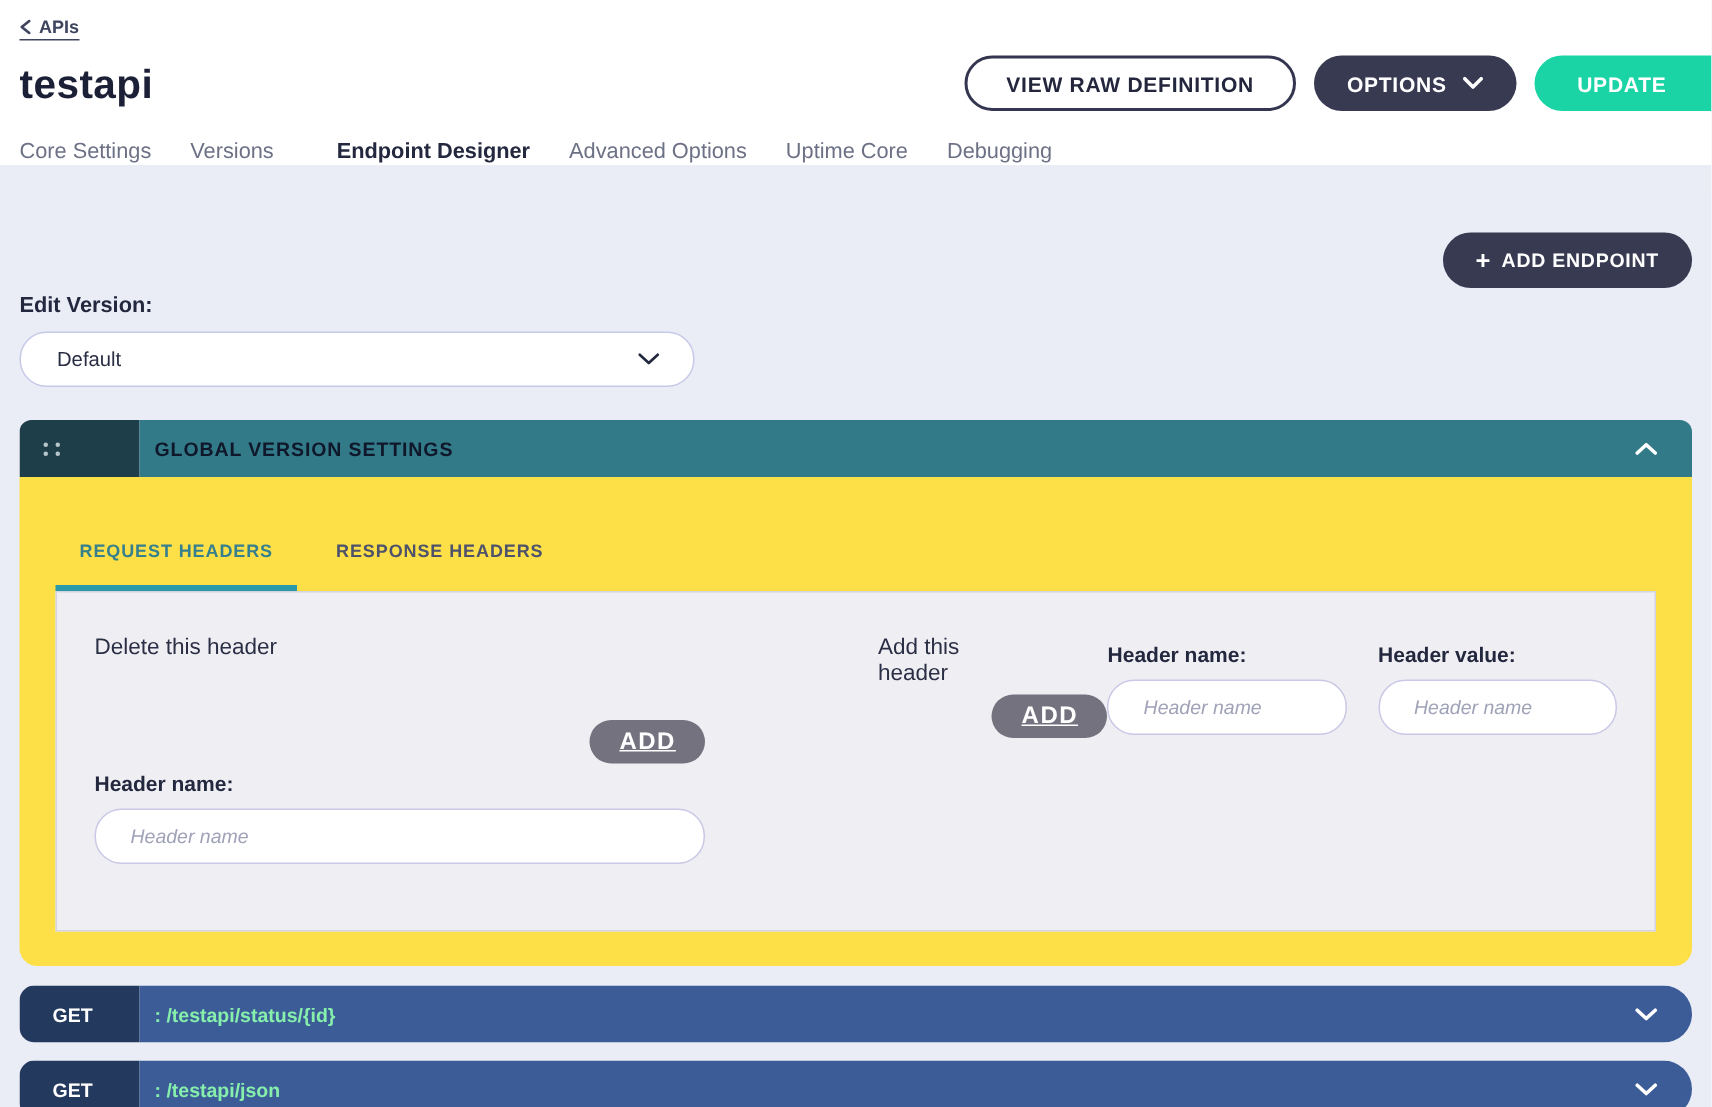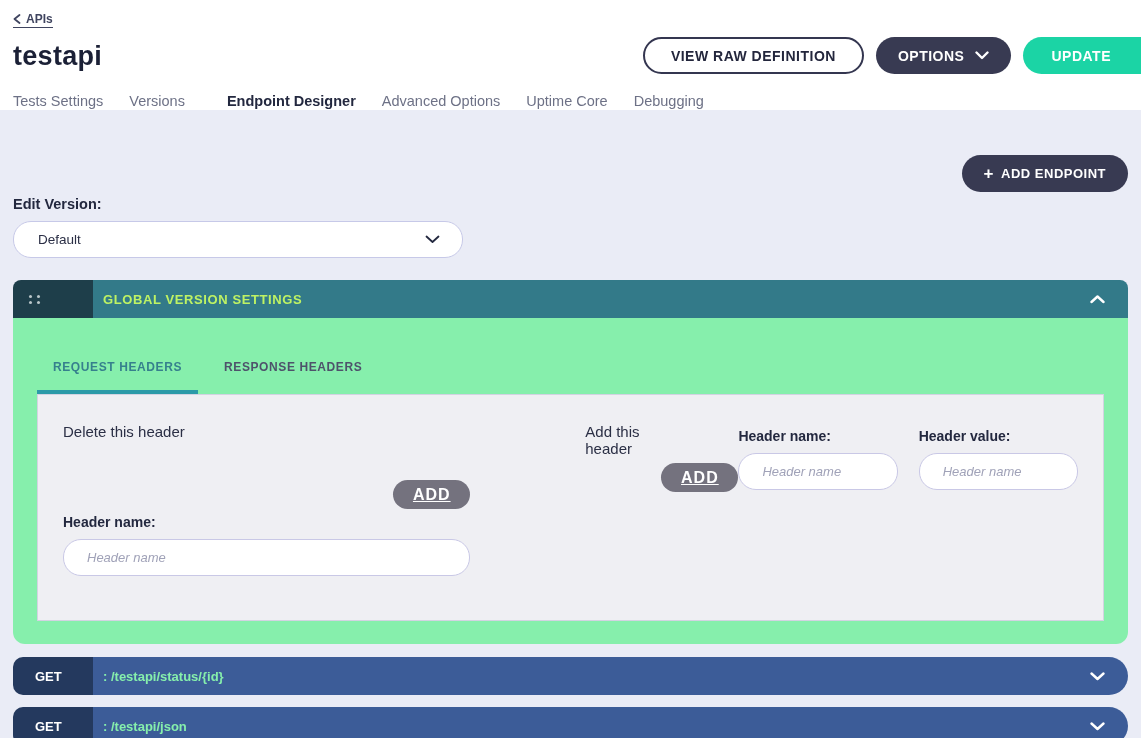--- a/index.html
+++ b/index.html
@@ -49,23 +49,23 @@
   }
 
   
   .accordion { margin-top:22px; }
   .acc-header { height:38px; display:flex; border-radius:8px 8px 0 0; overflow:hidden; cursor:pointer; }
   .acc-handle { width:80px; background:#1e3e4a; display:flex; align-items:center; padding-left:16px; cursor:grab; }
   .dots { width:3px; height:3px; border-radius:50%; background:#b9c6c9; margin-top:-6px;
           box-shadow:8px 0 0 #b9c6c9, 0 6px 0 #b9c6c9, 8px 6px 0 #b9c6c9; }
   .acc-main { flex:1; background:#337a89; display:flex; align-items:center;
               justify-content:space-between; padding:0 23px 0 10px;
-              color:#bef264; font-size:13px; font-weight:bold; letter-spacing:.6px;gap:15px; }
-
-  .panel-body { background:#86efac; border-radius:0 0 12px 12px; padding:42px 24px 23px; }
+              color:#0f172a; font-size:13px; font-weight:bold; letter-spacing:.6px;gap:15px; }
+
+  .panel-body { background:#fde047; border-radius:0 0 12px 12px; padding:42px 24px 23px; }
   .panel-tabs { display:flex; gap:10px; font-size:12px; font-weight:bold; letter-spacing:.6px; }
   .panel-tab { padding:0 16px 16px; border-bottom:4px solid transparent; color:#4e526b; cursor:pointer; }
   .panel-tab.active { color:#36808d; border-bottom-color:#2b9aa8; }
 
   .gray-box { background:#efeff3; border:1px solid #d3d3e2;
               padding:28px 25px 44px; display:flex; gap:115px; }
   .col-left  { width:410px; display:flex; flex-direction:column; }
   .col-right { width:496px; display:flex; flex-direction:row; }
   .col-title { font-size:15px; color:#2b2f45; }
   .add-row { display:flex; justify-content:flex-end; margin-top:40px; }
@@ -109,21 +109,21 @@
     <button class="btn btn-dark">
       <span>OPTIONS</span>
       <svg class="chev" width="14" height="9" viewBox="0 0 14 9">
           <polyline points="1.5,1.5 7,7 12.5,1.5" stroke="#ffffff" stroke-width="2.4" fill="none" stroke-linecap="round" stroke-linejoin="round"></polyline>
         </svg>
     </button>
     <button class="btn btn-update">UPDATE</button>
   </div>
 
   <div class="nav-tabs">
-    <div class="nav-tab">Tests Settings</div>
+    <div class="nav-tab">Core Settings</div>
     <div class="nav-tab">Versions</div>
     <div class="nav-tab active">Endpoint Designer</div>
     <div class="nav-tab">Advanced Options</div>
     <div class="nav-tab">Uptime Core</div>
     <div class="nav-tab">Debugging</div>
   </div>
 </div>
 
 <div class="content">
 

